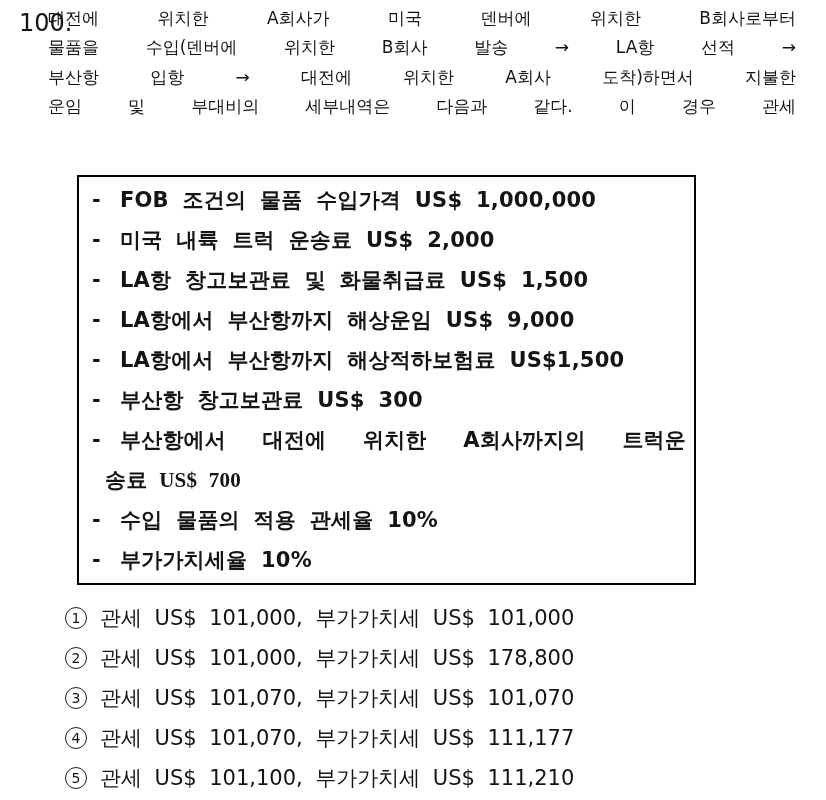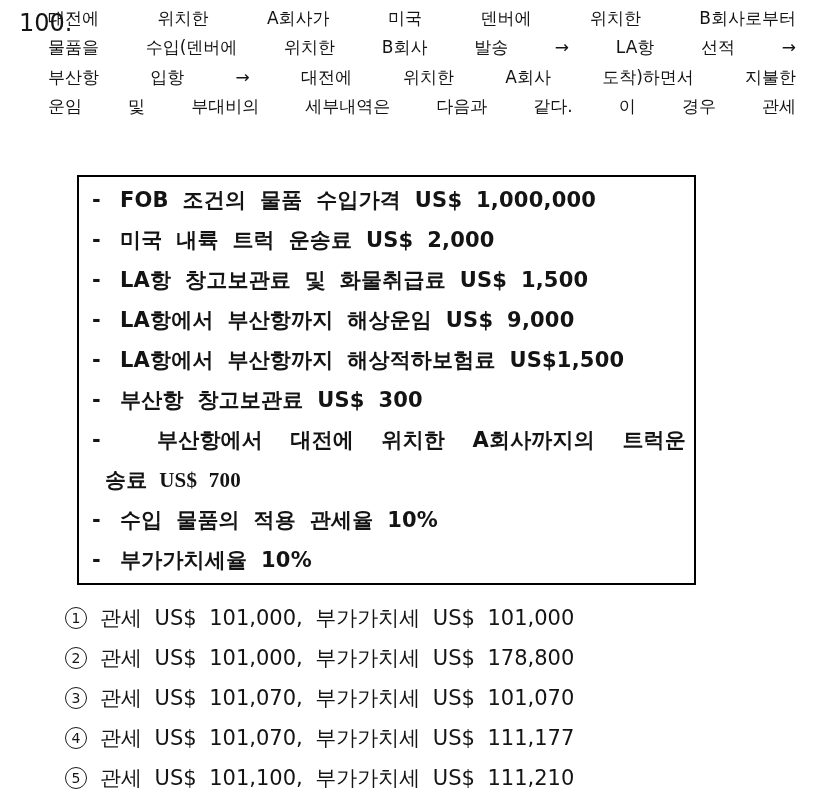--- a/index.html
+++ b/index.html
@@ -66,21 +66,20 @@
     position: absolute;
     left: 13px;
     top: 0;
     line-height: 40px;
   }
   .bline { line-height: 40px; white-space: nowrap; }
   .bline.just {
     white-space: normal;
     text-align: justify;
     text-align-last: justify;
-    margin-left: 37px;
   }
   .bline-cont { margin-left: -15px; font-family: Liberation Serif, serif; }
 
   
   .options {
     position: absolute;
     left: 65px;
     top: 598px;
     width: 740px;
   }

